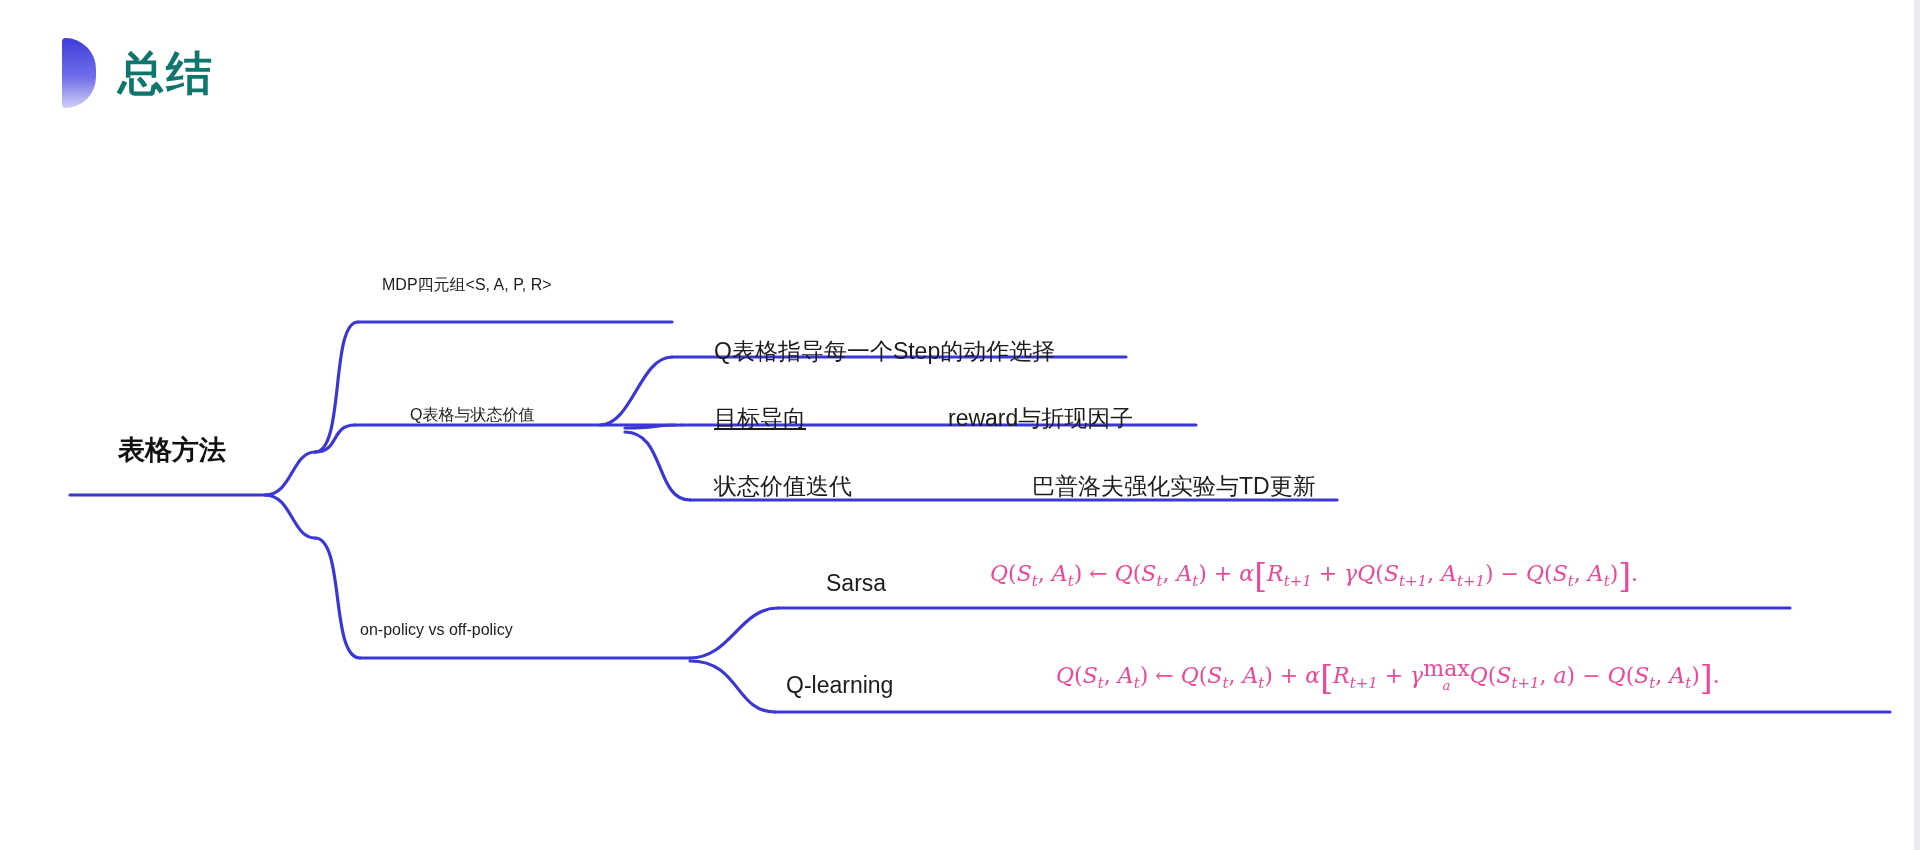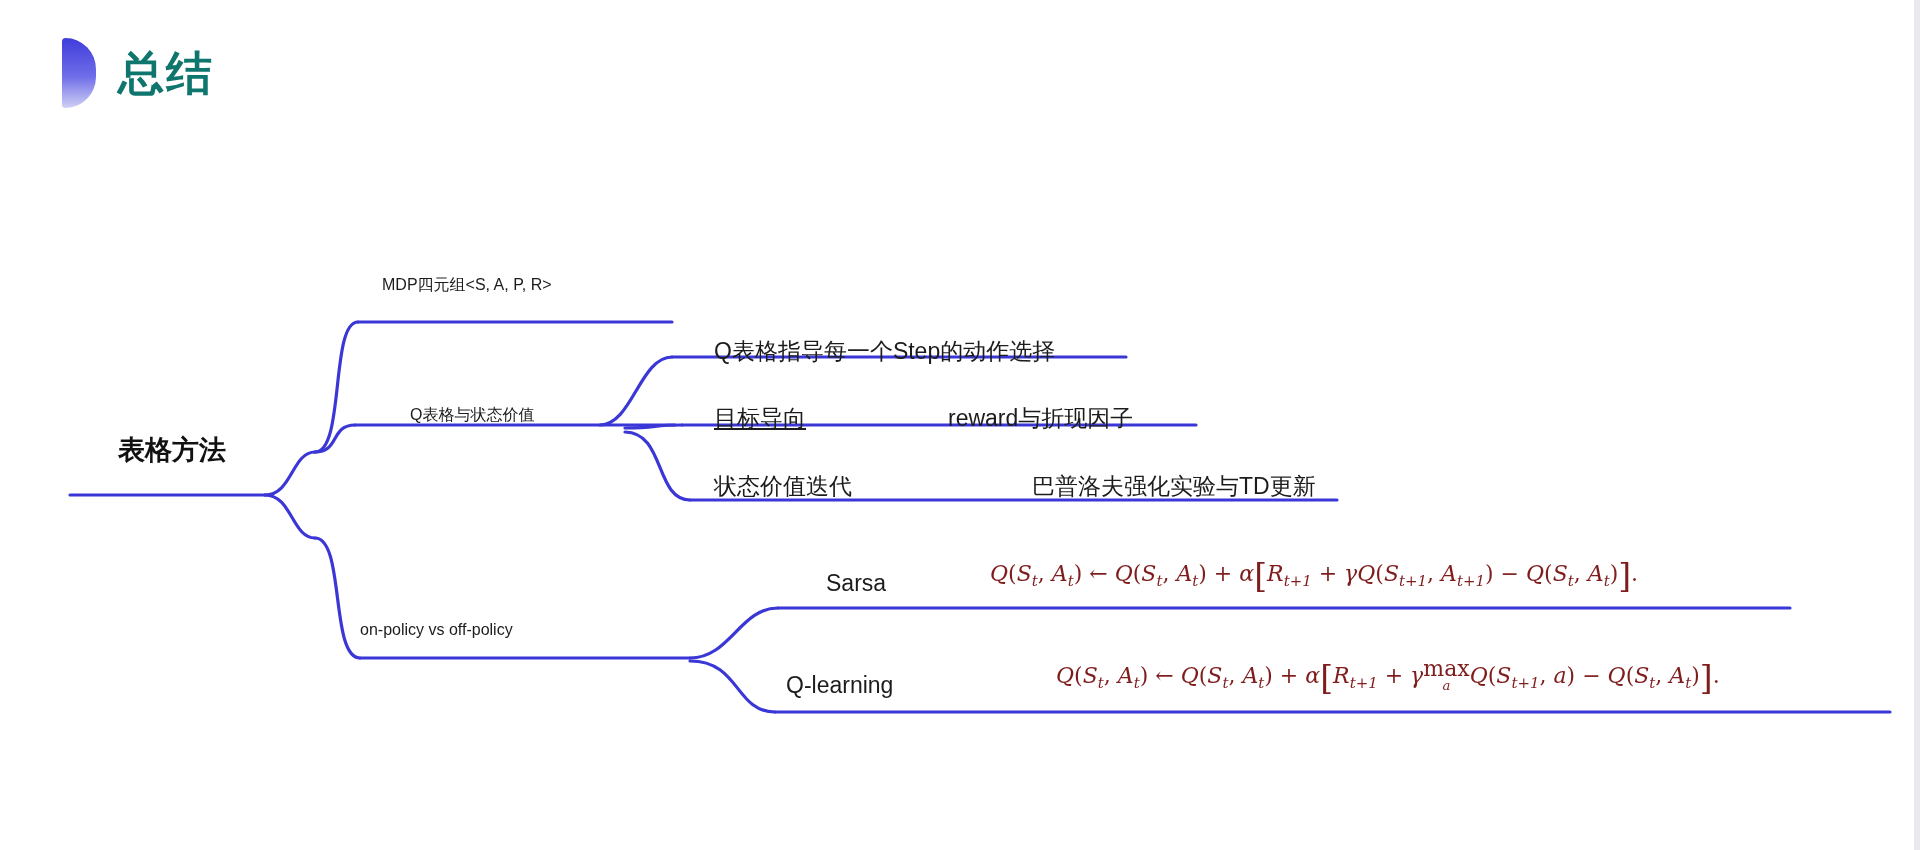--- a/index.html
+++ b/index.html
@@ -63,21 +63,21 @@
     color: #111111;
     margin-left: 18px;
   }
   .node-label.branch {
     font-size: 16px;
     color: #1c1c1c;
   }
   .node-label.formula {
     font-family: "DejaVu Serif", serif;
     font-size: 22px;
-    color: #7f1d1d;
+    color: #ec4899;
     font-style: normal;
   }
   .formula i {
     font-style: italic;
   }
   .sub {
     font-size: 0.68em;
     vertical-align: -0.32em;
     font-style: italic;
   }

